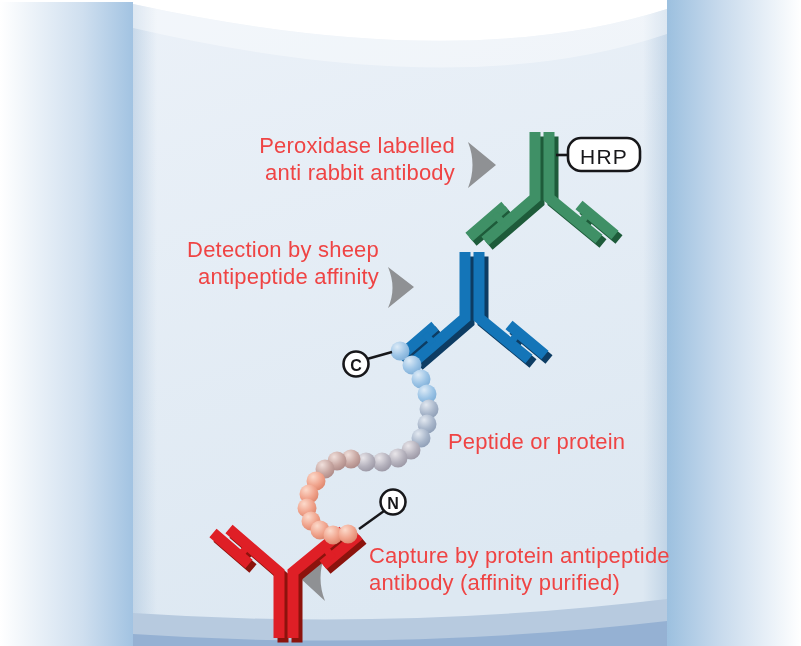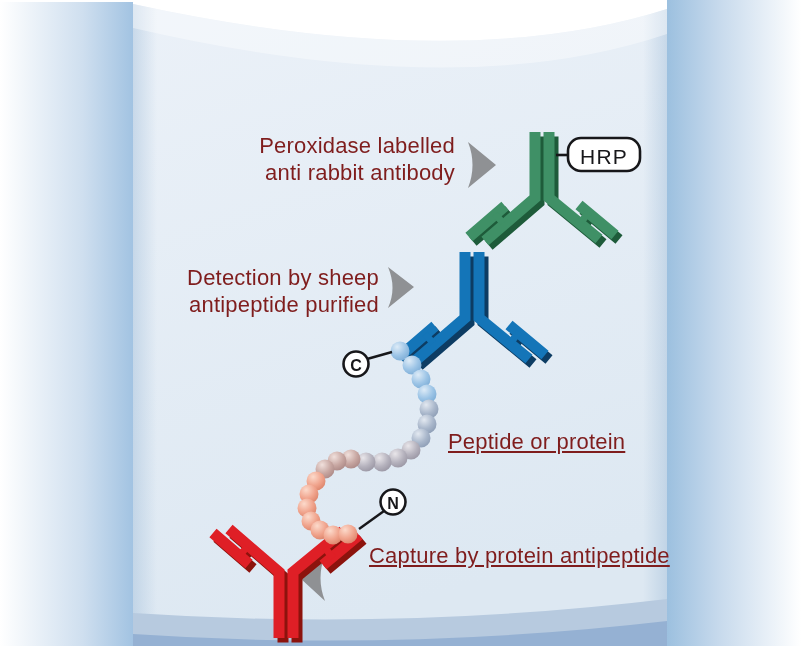--- a/index.html
+++ b/index.html
@@ -2,26 +2,26 @@
 <html><head>
 <meta charset="utf-8">
 <style>
   html,body{margin:0;padding:0;background:#ffffff;}
   #figure{
     position:relative;width:801px;height:646px;overflow:hidden;
     font-family:"Liberation Sans", sans-serif;
   }
   #scene{position:absolute;left:0;top:0;}
   .annotation{
-    position:absolute;color:#7f1d1d;font-size:22px;line-height:27px;
+    position:absolute;color:#ef4444;font-size:22px;line-height:27px;
     white-space:nowrap;letter-spacing:.2px;z-index:5;
   }
   .annotation .ln{display:block;}
   .al-right{text-align:right;}
-  .al-left{text-align:left;text-decoration:underline;}
+  .al-left{text-align:left;}
   .tag-text{
     font-family:"Liberation Sans", sans-serif;font-size:21px;letter-spacing:1.2px;
     fill:#17171a;
   }
   .badge-text{
     font-family:"Liberation Sans", sans-serif;font-size:16px;font-weight:bold;fill:#17171a;
   }
 </style>
 </head>
 <body>
@@ -153,26 +153,27 @@
     <line x1="556" y1="155" x2="568" y2="155" stroke="#17171a" stroke-width="2.6"></line>
     <rect x="568" y="138" width="72" height="33" rx="13" fill="#ffffff" stroke="#17171a" stroke-width="2.6"></rect>
     <text class="tag-text" x="604" y="156" text-anchor="middle" dominant-baseline="central">HRP</text>
   </svg>
 
   <div class="annotation al-right" style="right:346px;top:132px;">
     <span class="ln">Peroxidase labelled</span>
     <span class="ln">anti rabbit antibody</span>
   </div>
 
-  <div class="annotation al-right" style="right:422px;top:264px;margin-left:8px;">
+  <div class="annotation al-right" style="right:422px;top:236px;margin-left:8px;">
     <span class="ln">Detection by sheep</span>
-    <span class="ln">antipeptide purified</span>
+    <span class="ln">antipeptide affinity</span>
   </div>
 
   <div class="annotation al-left" style="left:448px;top:428px;">
     <span class="ln">Peptide or protein</span>
   </div>
 
   <div class="annotation al-left" style="left:369px;top:542px;">
     <span class="ln">Capture by protein antipeptide</span>
+    <span class="ln">antibody (affinity purified)</span>
   </div>
 
 </div>
 
 </body></html>

